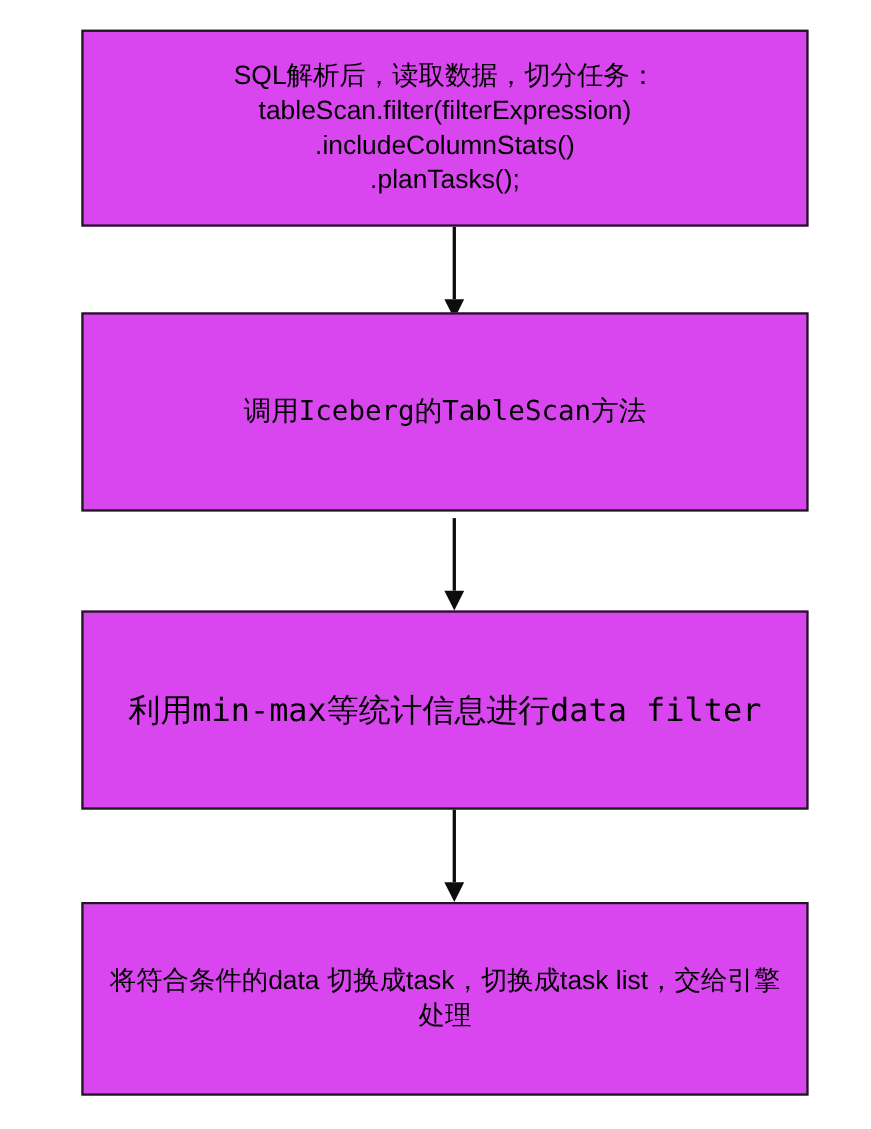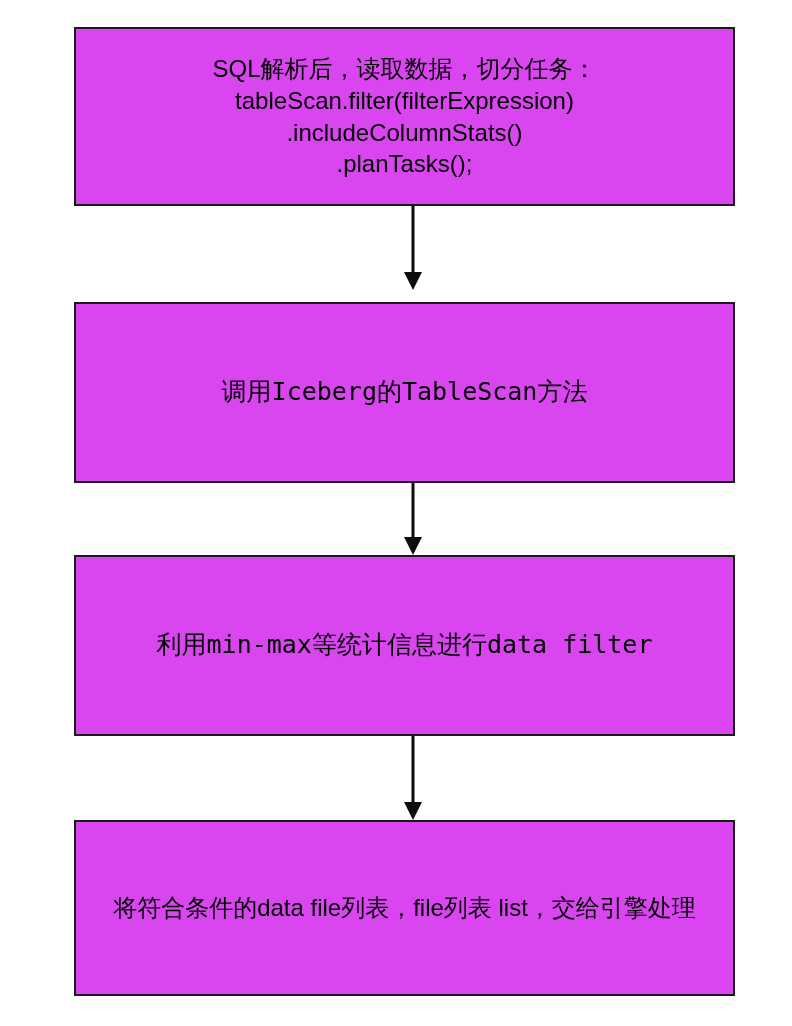--- a/index.html
+++ b/index.html
@@ -53,39 +53,39 @@
   }
   #node-1 .node-text {
     font-size: 24px;
     line-height: 1.32;
     letter-spacing: 0px;
   }
 
   
   #node-2 {
     left: 74px;
-    top: 302px;
+    top: 284px;
     width: 661px;
     height: 181px;
   }
   #node-2 .node-text {
     font-family: "DejaVu Sans Mono", "Liberation Mono", monospace;
     font-size: 25px;
   }
 
   
   #node-3 {
     left: 74px;
     top: 555px;
     width: 661px;
     height: 181px;
   }
   #node-3 .node-text {
     font-family: "DejaVu Sans Mono", "Liberation Mono", monospace;
-    font-size: 25px;
+    font-size: 29px;
   }
 
   
   #node-4 {
     left: 74px;
     top: 820px;
     width: 661px;
     height: 176px;
   }
   #node-4 .node-text {
@@ -142,16 +142,16 @@
 
   <div class="node" id="node-2">
     <span class="node-text">调用Iceberg的TableScan方法</span>
   </div>
 
   <div class="node" id="node-3">
     <span class="node-text">利用min-max等统计信息进行data filter</span>
   </div>
 
   <div class="node" id="node-4">
-    <span class="node-text">将符合条件的data file列表，file列表 list，交给引擎处理</span>
+    <span class="node-text">将符合条件的data 切换成task，切换成task list，交给引擎处理</span>
   </div>
 
 </div>
 
 </body></html>

